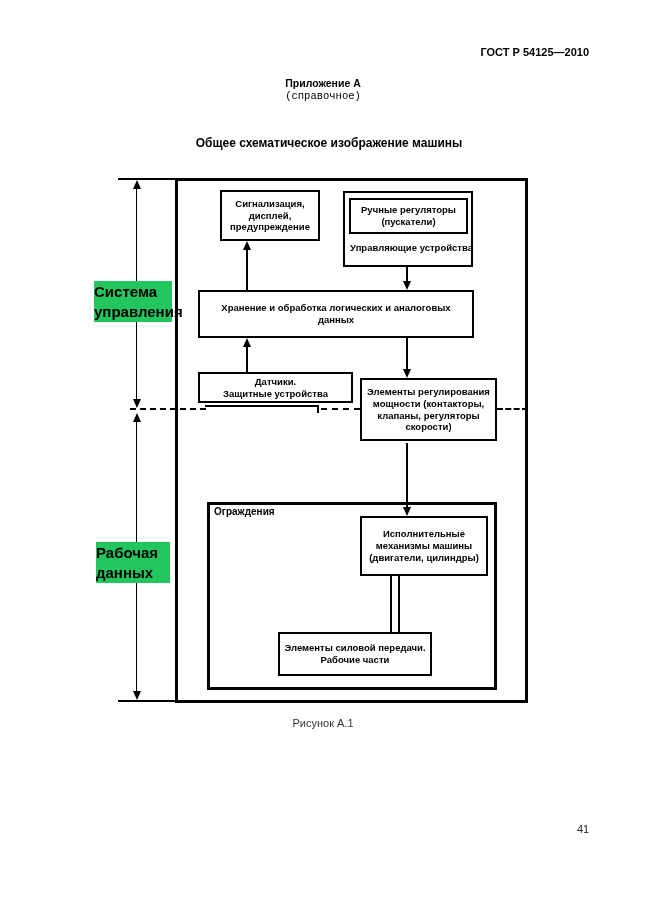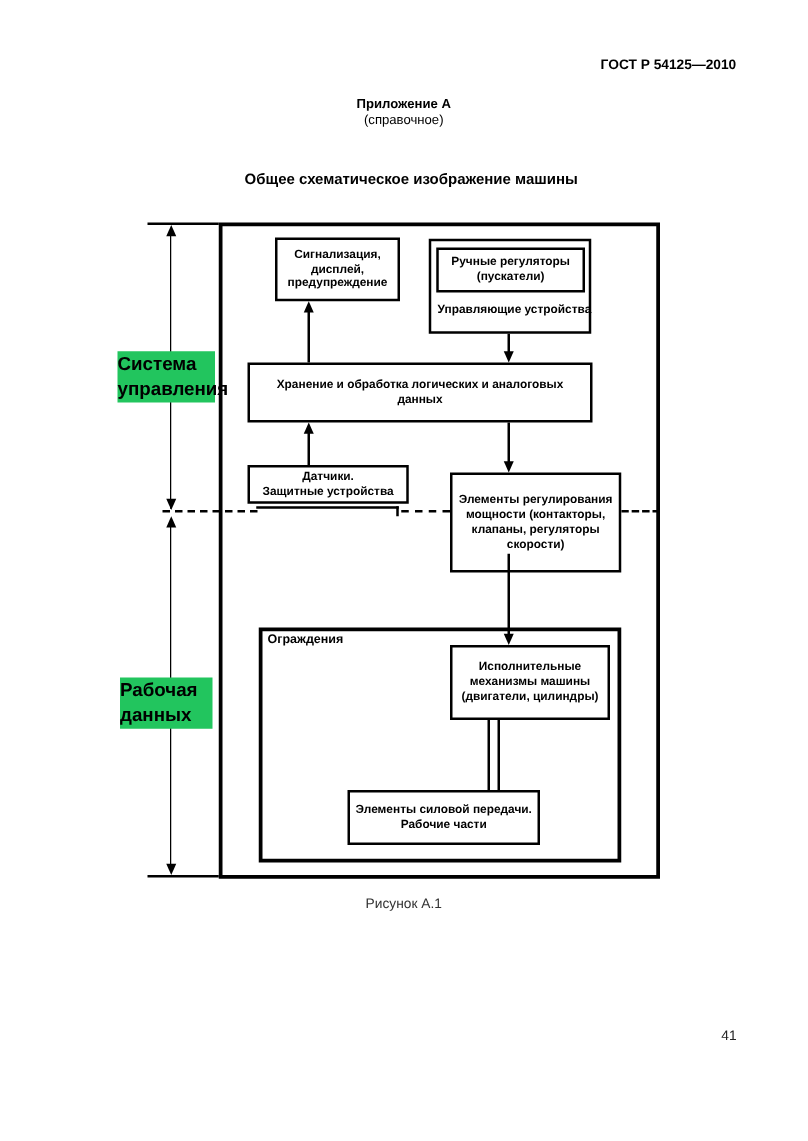--- a/index.html
+++ b/index.html
@@ -4,21 +4,21 @@
 <style>
   html,body{margin:0;padding:0;background:#888;}
   .page{
     position:relative;width:646px;height:913px;background:#ffffff;
     font-family:"Liberation Sans", sans-serif;color:#000;overflow:hidden;
     margin:0 auto;
   }
   .abs{position:absolute;box-sizing:border-box;}
   .hdr{font-size:11px;font-weight:700;}
   .app-title{font-size:10.5px;font-weight:600;text-align:center;left:0;right:0;}
-  .app-sub{font-size:10.5px;font-weight:400;text-align:center;left:0;right:0;}
+  .app-sub{font-size:10.5px;font-weight:400;text-align:center;left:0;right:0;font-family:Liberation Mono, monospace;}
   .fig-title{font-size:12px;font-weight:700;text-align:center;left:0;right:0;}
   .caption{font-size:11px;color:#333;text-align:center;left:0;right:0;}
   .pgnum{font-size:11px;color:#222;}
   .box{
     border:2px solid #000;background:#fff;
     display:flex;align-items:center;justify-content:center;
     text-align:center;font-size:9.5px;font-weight:600;line-height:1.25;
     white-space:pre-line;padding:2px;
   }
   .frame{border:3px solid #000;background:transparent;}
@@ -75,24 +75,24 @@
   <div class="abs box" style="left:343px;top:191px;width:130px;height:76px;align-items:flex-start;"></div>
   <div class="abs box" style="left:349px;top:198px;width:119px;height:36px;text-align:center;">Ручные регуляторы
 (пускатели)</div>
   <div class="abs" style="left:343px;top:242px;width:130px;text-align:right;font-size:9.5px;font-weight:600;">Управляющие устройства</div>
 
   <div class="abs box" style="left:198px;top:290px;width:276px;height:48px;">Хранение и обработка логических и аналоговых
 данных</div>
 
   <div class="abs hline" style="left:205px;top:405px;width:114px;"></div>
   <div class="abs vline" style="left:317px;top:405px;height:8px;"></div>
-  <div class="abs box" style="left:198px;top:372px;width:129px;height:31px;">Датчики.
+  <div class="abs box" style="left:198px;top:372px;width:155px;height:31px;">Датчики.
 Защитные устройства</div>
 
-  <div class="abs box" style="left:360px;top:378px;width:137px;height:80px;">Элементы регулирования
+  <div class="abs box" style="left:360px;top:378px;width:137px;height:63px;">Элементы регулирования
 мощности (контакторы,
 клапаны, регуляторы
 скорости)</div>
 
   <div class="abs arr up" style="left:243px;top:241px;"></div>
   <div class="abs vline" style="left:246px;top:249px;height:41px;"></div>
 
   <div class="abs vline" style="left:406px;top:267px;height:16px;"></div>
   <div class="abs arr down" style="left:403px;top:281px;"></div>
 

